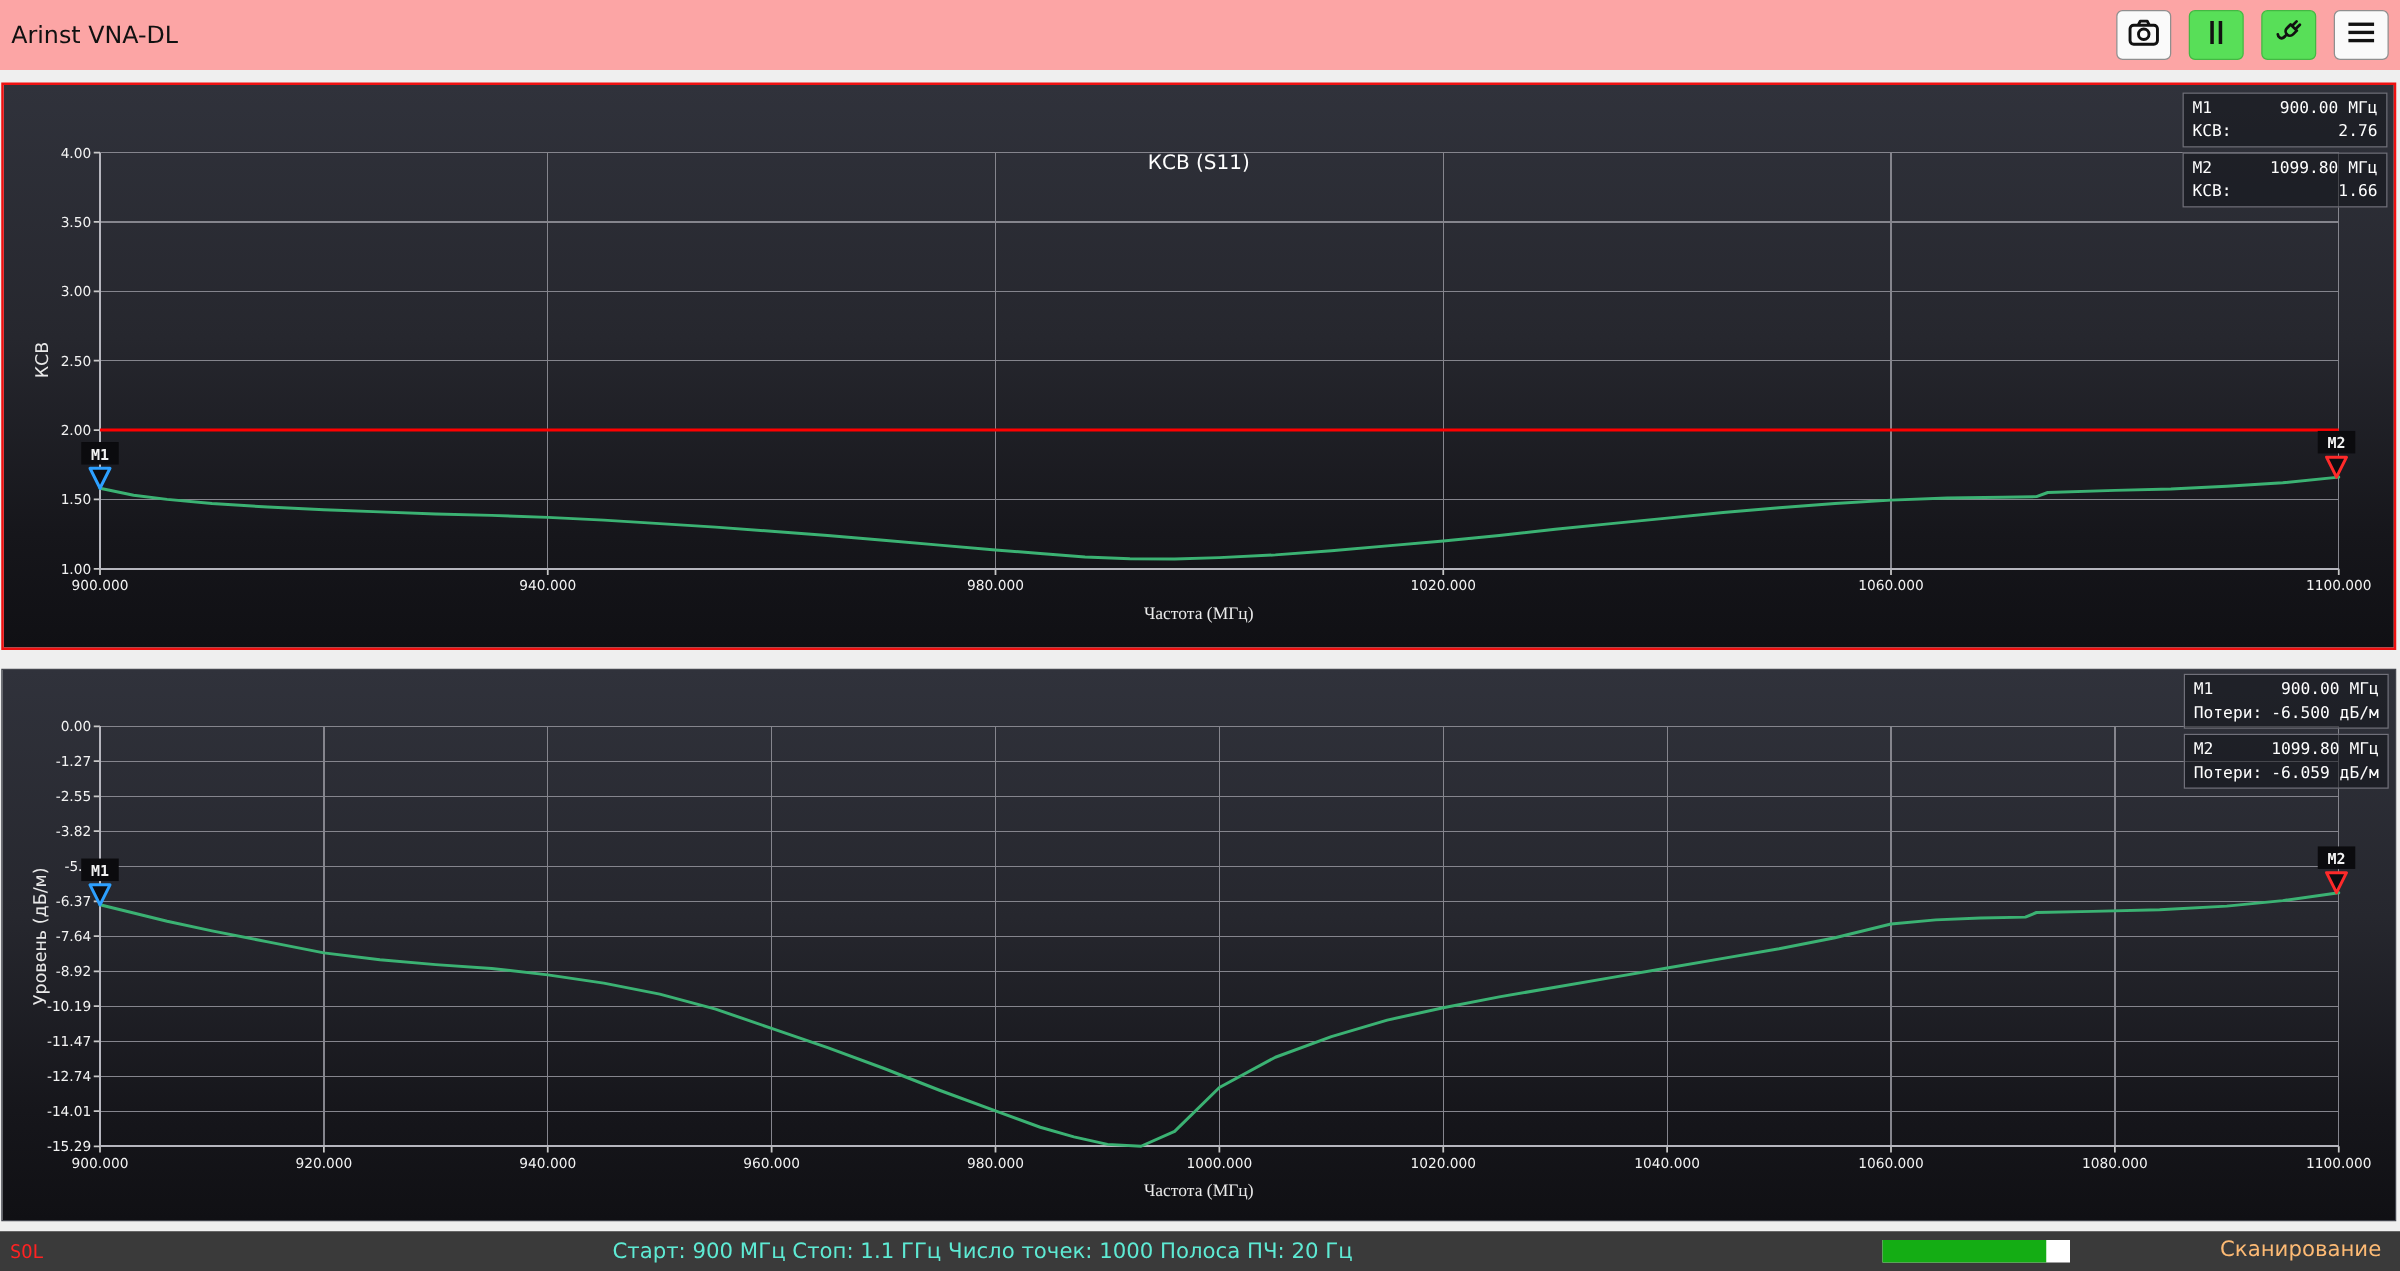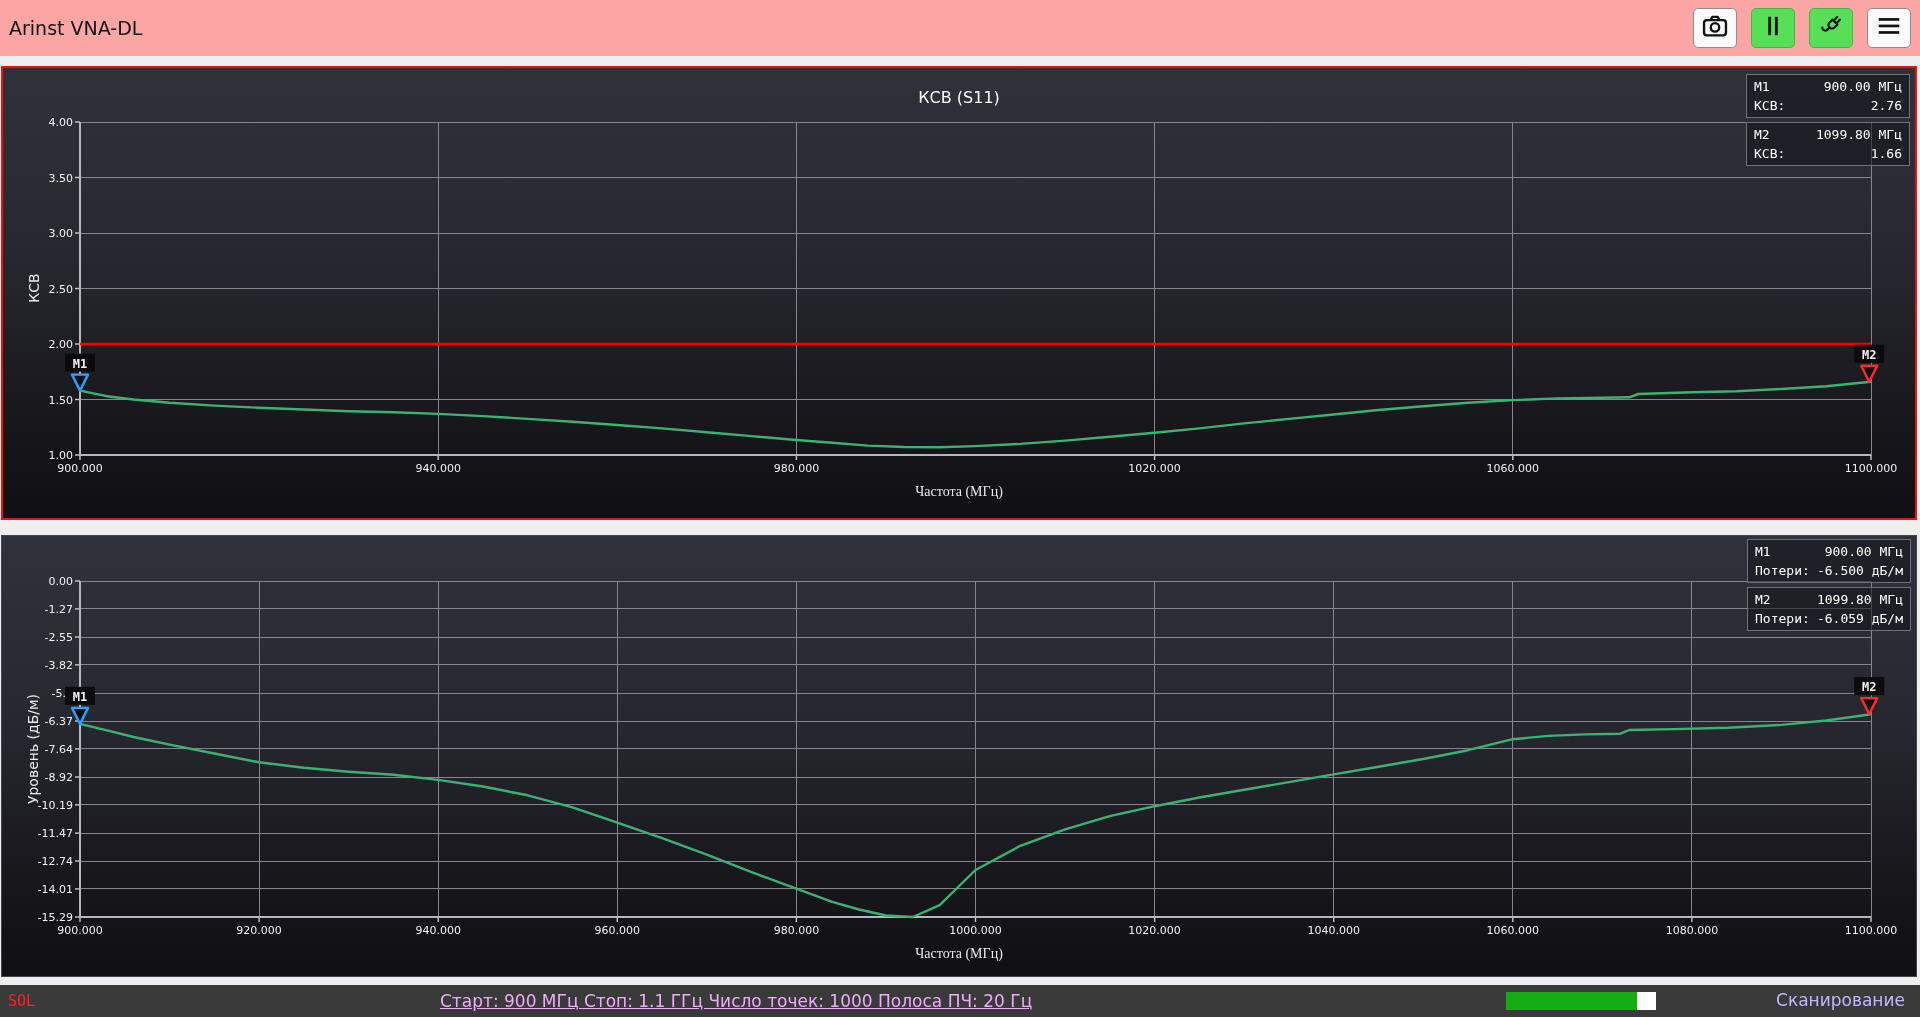--- a/index.html
+++ b/index.html
@@ -13,21 +13,21 @@
   .header{position:absolute;top:0;left:0;width:1920px;height:56px;background:#fca5a5;display:flex;align-items:center;justify-content:space-between;}
   .app-title{margin-left:9px;font-size:19px;color:#111;}
   .toolbar{display:flex;gap:14px;margin-right:9px;}
   .tbtn{width:44px;height:40px;border-radius:5px;background:#fafafa;border:1px solid #8f8f8f;display:flex;align-items:center;justify-content:center;box-sizing:border-box;cursor:pointer;}
   .tbtn.green{background:#58df58;border-color:#43b843;}
   
   .chart-panel{position:absolute;left:1px;width:1916px;box-sizing:border-box;
     background:linear-gradient(180deg,#30323b 0%,#26272e 45%,#16161b 80%,#101014 100%);}
   #panel-0{top:66px;height:454px;border:2px solid #ee1111;}
   #panel-1{top:535px;height:442px;border:1px solid #43454d;}
-  .chart-title{position:absolute;left:0;width:100%;text-align:center;color:#ffffff;font-size:16px;}
+  .chart-title{position:absolute;left:0;width:100%;text-align:center;color:#ffffff;font-size:16px;margin-top:32px;}
   #panel-0 .chart-title{top:20px;}
   #panel-1 .chart-title{top:12px;}
   .y-title{position:absolute;color:#eaeaea;font-size:14px;white-space:nowrap;transform:translate(-50%,-50%) rotate(-90deg);}
   #panel-0 .y-title{left:31px;top:220px;}
   #panel-1 .y-title{left:31px;top:213px;}
   .x-title{position:absolute;left:0;width:100%;text-align:center;color:#eaeaea;font-size:14px;font-family:Liberation Serif, serif;}
   #panel-0 .x-title{bottom:18px;}
   #panel-1 .x-title{bottom:14px;}
   .plot-svg{position:absolute;left:0;top:0;width:100%;height:100%;}
   .plot-svg text{fill:#f2f2f2;font-family:"DejaVu Sans","Liberation Sans",sans-serif;font-size:11px;}
@@ -35,24 +35,24 @@
   
   .marker-box{position:absolute;right:5px;width:164px;box-sizing:border-box;padding:2px 7px;
     background:rgba(18,20,26,0.55);border:1px solid #70707a;color:#fff;
     font-family:"DejaVu Sans Mono","Liberation Mono",monospace;font-size:13px;}
   .mrow{display:flex;justify-content:space-between;line-height:19px;}
   #panel-0 .marker-box.b1{top:6px;}  #panel-0 .marker-box.b2{top:54px;}
   #panel-1 .marker-box.b1{top:3px;}  #panel-1 .marker-box.b2{top:51px;}
   
   .status-bar{position:absolute;left:0;top:985px;width:1920px;height:32px;background:#3a3a3a;color:#fff;}
   .cal-label{position:absolute;left:8px;top:7px;font-family:"DejaVu Sans Mono","Liberation Mono",monospace;font-weight:normal;font-size:15px;color:#ff2222;}
-  .sweep-info{position:absolute;left:440px;top:6px;font-size:17px;color:#f0abfc;text-decoration:underline;}
+  .sweep-info{position:absolute;left:490px;top:6px;font-size:17px;color:#5eead4;}
   .progress-track{position:absolute;right:264px;top:7px;width:150px;height:18px;background:#ffffff;}
   .progress-fill{height:100%;background:#14ad14;}
-  .scan-label{position:absolute;right:15px;top:5px;font-size:17px;color:#c4b5fd;}
+  .scan-label{position:absolute;right:15px;top:5px;font-size:17px;color:#fdba74;}
 </style>
 </head>
 <body>
 
 <div class="header">
   <span class="app-title">Arinst VNA-DL</span>
   <div class="toolbar">
     <div class="tbtn">
       <span>
         <svg width="28" height="28" viewBox="0 0 24 24">

